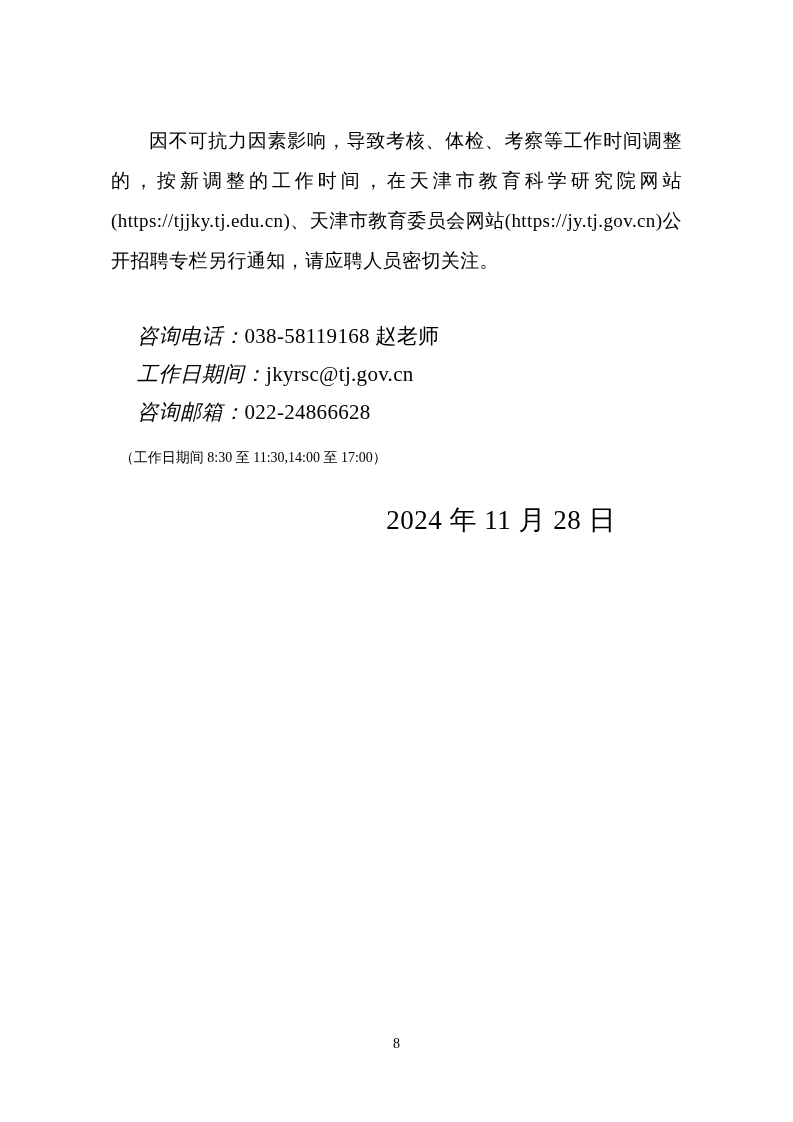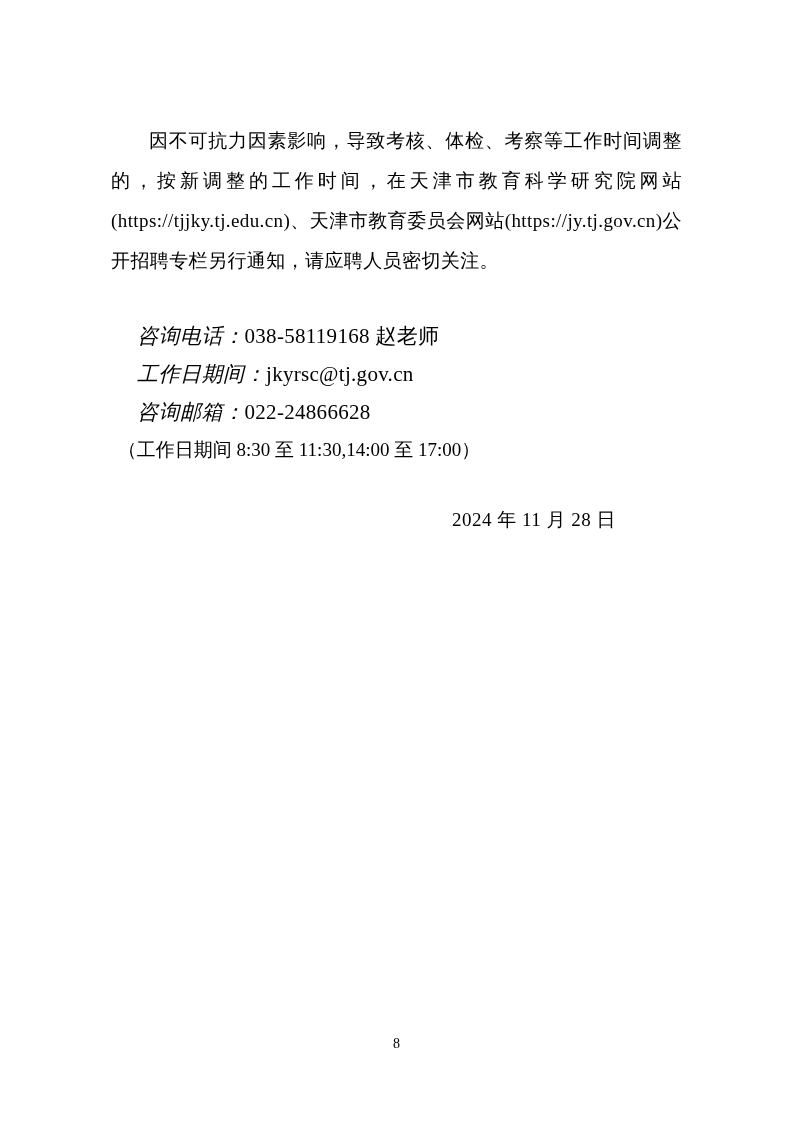--- a/index.html
+++ b/index.html
@@ -44,29 +44,29 @@
   }
   .contact-label {
     letter-spacing: 0.5px;
     font-style: italic;
   }
   .contact-value {
     font-family: "Liberation Serif", "DejaVu Serif", serif;
     letter-spacing: 0.3px;
   }
   .hours-line {
-    font-size: 19px;
+    font-size: 14px;
     line-height: 38px;
-    margin: 0;
+    margin: 8px;
     padding-left: 1.2em;
     white-space: nowrap;
   }
   .date-line {
-    margin-top: 34px;
-    font-size: 19px;
+    margin-top: 26px;
+    font-size: 27px;
     line-height: 34px;
     text-align: right;
     padding-right: 82px;
     letter-spacing: 0.5px;
   }
   .page-number {
     position: absolute;
     bottom: 70px;
     left: 0;
     width: 793px;

